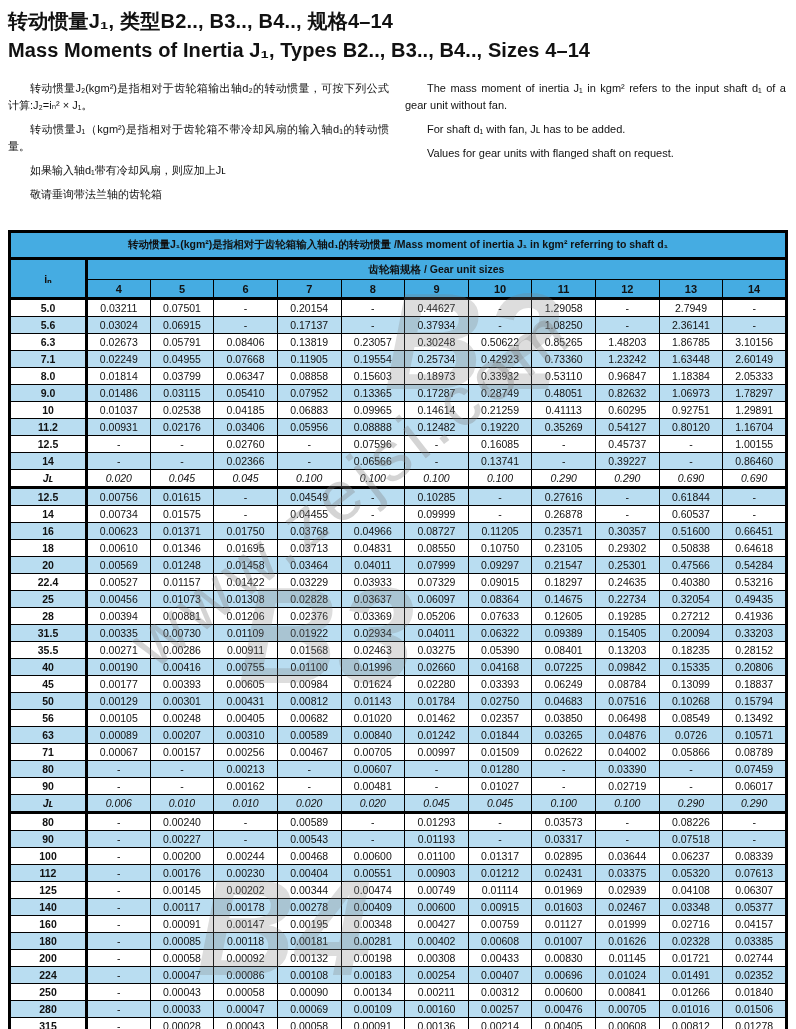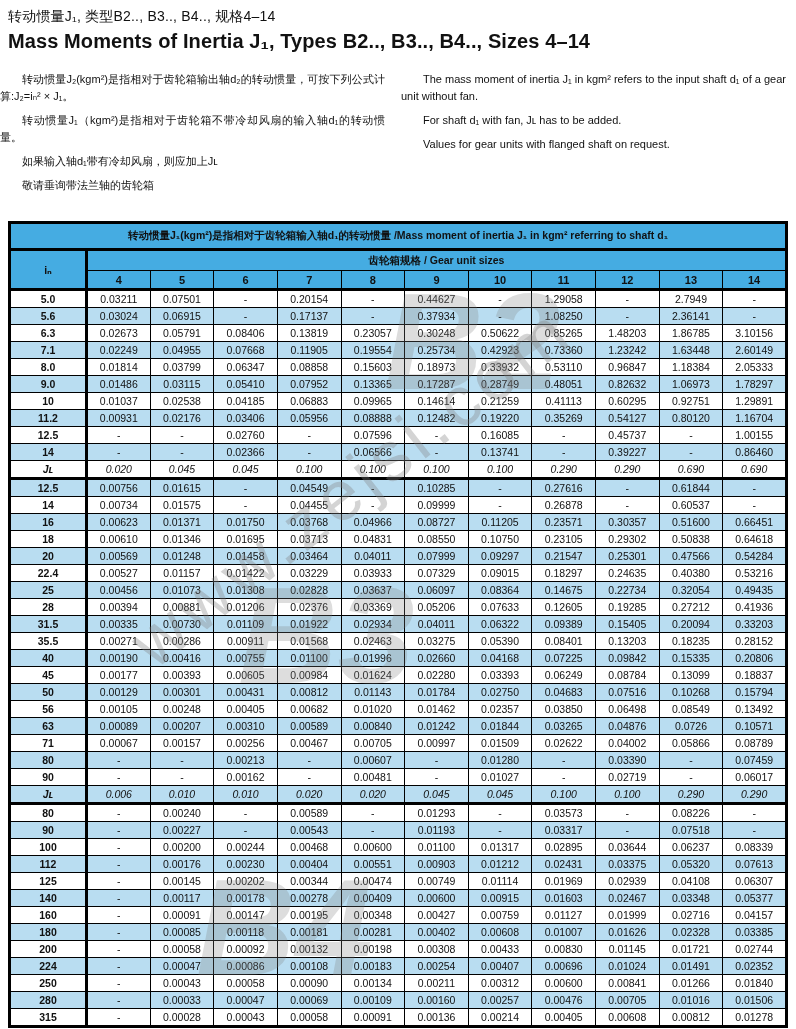--- a/index.html
+++ b/index.html
@@ -6,29 +6,29 @@
   .page{
     position:relative;
     width:796px;height:1029px;
     background:#fff;
     overflow:hidden;
     font-family:"Liberation Sans","DejaVu Sans",sans-serif;
     color:#111;
   }
   .title-zh{
     margin:8px 0 0 8px;
-    font-size:14px;font-weight:400;letter-spacing:.2px;
+    font-size:20px;font-weight:700;letter-spacing:.2px;
   }
   .title-en{
     margin:4px 0 0 8px;
     font-size:20px;font-weight:700;letter-spacing:.1px;
   }
   .intro{
     display:flex;gap:16px;
-    margin:18px 10px 0 0;
+    margin:18px 10px 0 8px;
   }
   .intro-col{flex:1;font-size:11px;line-height:1.55;text-align:justify;}
   .intro-col p{margin:0 0 7px 0;text-indent:2em;}
   
   .tbl{
     width:780px;
     margin:20px auto 0 auto;
     border-collapse:collapse;
     table-layout:fixed;
     border:3px solid #000;

